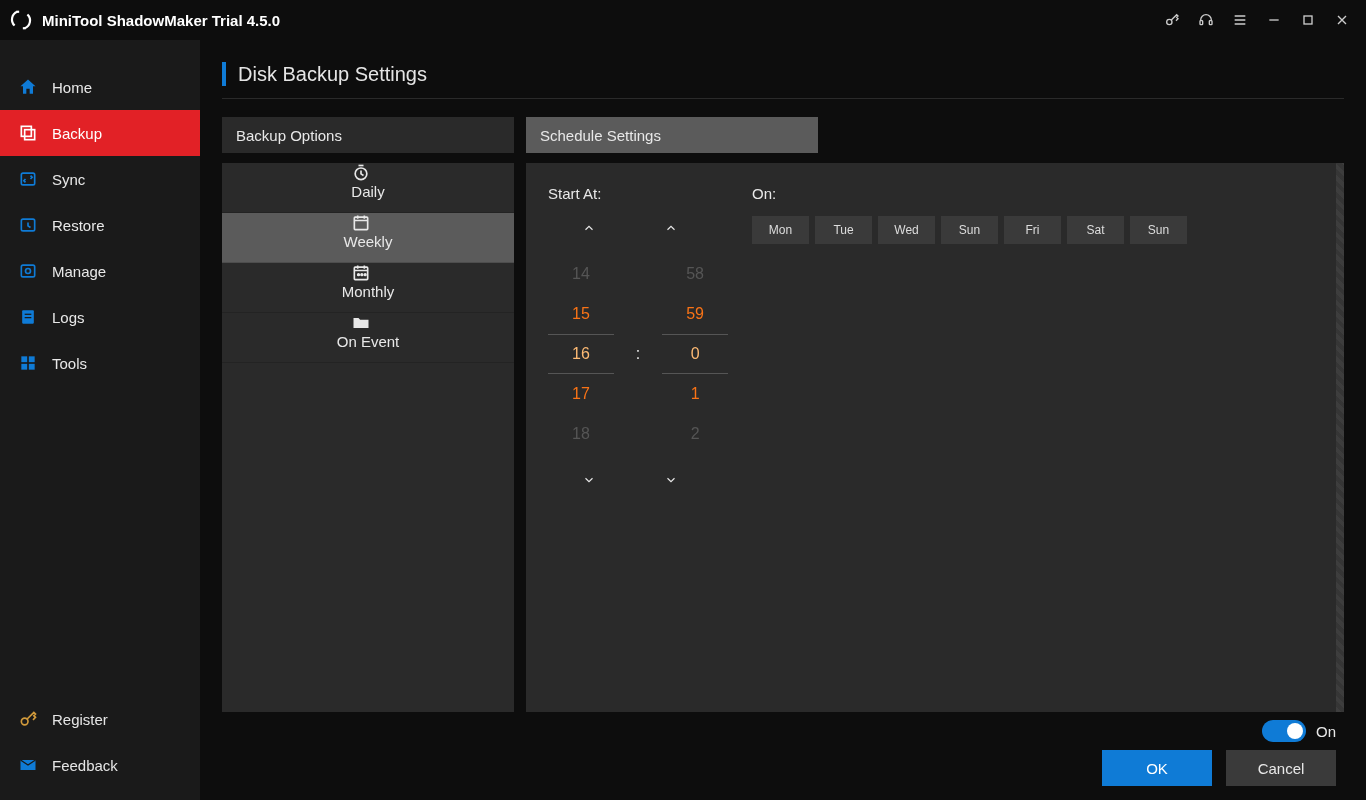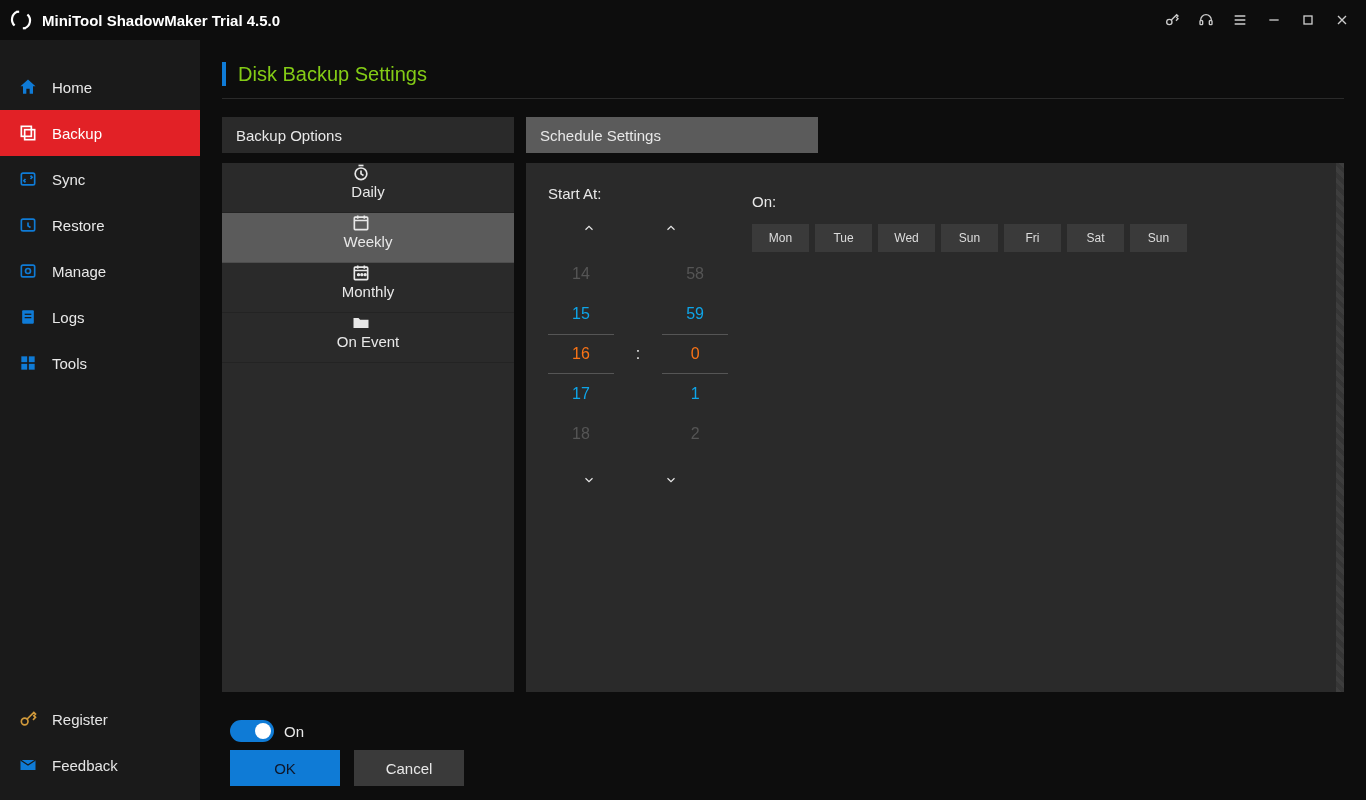--- a/index.html
+++ b/index.html
@@ -26,21 +26,21 @@
   .bottom-item { display: flex; align-items: center; height: 46px; padding: 0 18px; cursor: pointer; color: #e5e5e5; font-size: 15px; }
   .bottom-item .nicon { width: 20px; height: 20px; margin-right: 14px; display:flex; align-items:center; justify-content:center; }
   .bottom-item .nicon svg { width: 20px; height: 20px; }
   .key-color { color: #d19a3b; }
   .blue-color { color: #0f7bd6; }
 
   
   .content { flex: 1; padding: 22px 22px 14px 22px; display: flex; flex-direction: column; min-width: 0; }
   .page-title-row { display: flex; align-items: center; border-bottom: 1px solid #2a2a2a; padding-bottom: 12px; margin-bottom: 18px; }
   .title-bar-mark { width: 4px; height: 24px; background: #0f7bd6; margin-right: 12px; }
-  .page-title { font-size: 20px; color: #84cc16; font-weight: 400; }
+  .page-title { font-size: 20px; color: #e5e5e5; font-weight: 400; }
 
   .tabs-row { display: flex; gap: 12px; margin-bottom: 10px; }
   .tab { flex: 0 0 auto; width: 292px; height: 36px; background: #2a2a2a; display: flex; align-items: center; padding: 15px 14px; cursor: pointer; font-size: 15px; color: #e8e8e8; }
   .tab.active { background: #5b5b5b; }
 
   .panel-row { display: flex; gap: 12px; flex: 1; min-height: 0; }
   .freq-panel { width: 292px; background: #2a2a2a; }
   .freq-item { display: flex; align-items: center; height: 50px; padding: 0 14px; cursor: pointer; color: #e8e8e8; font-size: 15px; border-bottom: 1px solid rgba(0,0,0,0.15); flex-direction: column;}
   .freq-item.active { background: #5b5b5b; }
   .freq-item .ficon { width: 20px; height: 20px; margin-right: 14px; display:flex; align-items:center; justify-content:center; }
@@ -54,36 +54,36 @@
   .col-label { font-size: 15px; color: #e8e8e8; margin-bottom: 14px; }
   .spinner-row { display: flex; align-items: center; gap: 22px; }
   .spin-btn-row { display:flex; gap: 52px; padding-left: 26px; margin-bottom: 14px; }
   .spin-btn-row.bottom { margin-top: 14px; margin-bottom: 0; }
   .spin-btn { width: 30px; height: 24px; display:flex; align-items:center; justify-content:center; cursor:pointer; color:#e8e8e8; }
   .spin-btn svg { width: 14px; height: 14px; }
 
   .wheel { width: 70px; }
   .wheel .wval { height: 40px; display:flex; align-items:center; justify-content:center; font-size: 16px; color:#e8e8e8; }
   .wheel .wval.dim2 { color:#555; }
-  .wheel .wval.dim1 { color:#0ea5e9; }
-  .wheel .wval.sel { color:#f97316; border-top: 1px solid #555; border-bottom: 1px solid #555; }
+  .wheel .wval.dim1 { color:#f97316; }
+  .wheel .wval.sel { color:#fdba74; border-top: 1px solid #555; border-bottom: 1px solid #555; }
   .colon { color:#e8e8e8; font-size: 16px; }
 
-  .days-col { flex: 1; margin-top: 8px; }
+  .days-col { flex: 1; }
   .days-row { display: flex; gap: 6px; flex-wrap: wrap; }
   .day-btn { width: 57px; height: 28px; background: #3a3a3a; display:flex; align-items:center; justify-content:center; font-size: 12px; color:#ddd; cursor:pointer; }
 
   
-  .footer { display:flex; align-items:center; justify-content:flex-start; gap: 14px; padding: 28px 8px 0 8px; }
+  .footer { display:flex; align-items:center; justify-content:flex-end; gap: 14px; padding: 8px 8px 0 8px; }
   .toggle-wrap { display:flex; align-items:center; gap: 10px; }
   .toggle { width: 44px; height: 22px; background:#0f7bd6; border-radius: 11px; position: relative; cursor:pointer; }
   .toggle .knob { position:absolute; right:3px; top:3px; width:16px; height:16px; background:#fff; border-radius:50%; }
   .toggle-label { font-size: 15px; color:#e8e8e8; }
   .btn { width: 110px; height: 36px; display:flex; align-items:center; justify-content:center; font-size: 15px; cursor:pointer; border:none; }
-  .btn-primary { background:#0f7bd6; color:#0f172a; }
+  .btn-primary { background:#0f7bd6; color:#ffffff; }
   .btn-secondary { background:#3a3a3a; color:#e8e8e8; }
 </style>
 </head>
 <body>
 
 <div class="titlebar">
   <span class="logo">
     <svg viewBox="0 0 24 24" fill="none" stroke="#fff" stroke-width="2.4">
         <path d="M8 3 A9 9 0 0 0 5 18"></path>
         <path d="M16 21 A9 9 0 0 0 19 6"></path>

